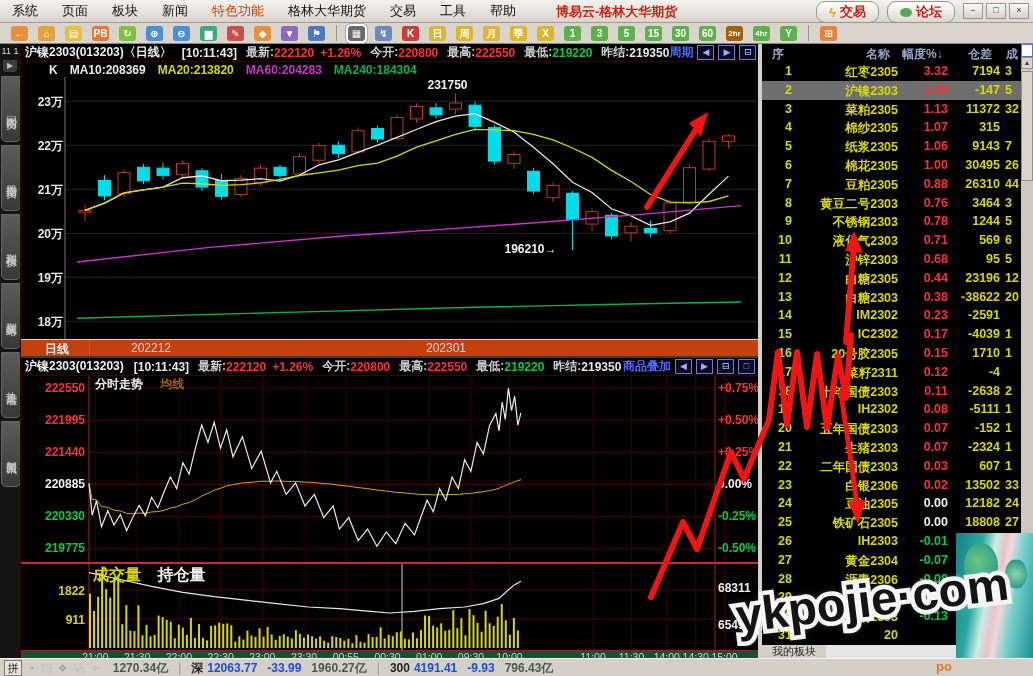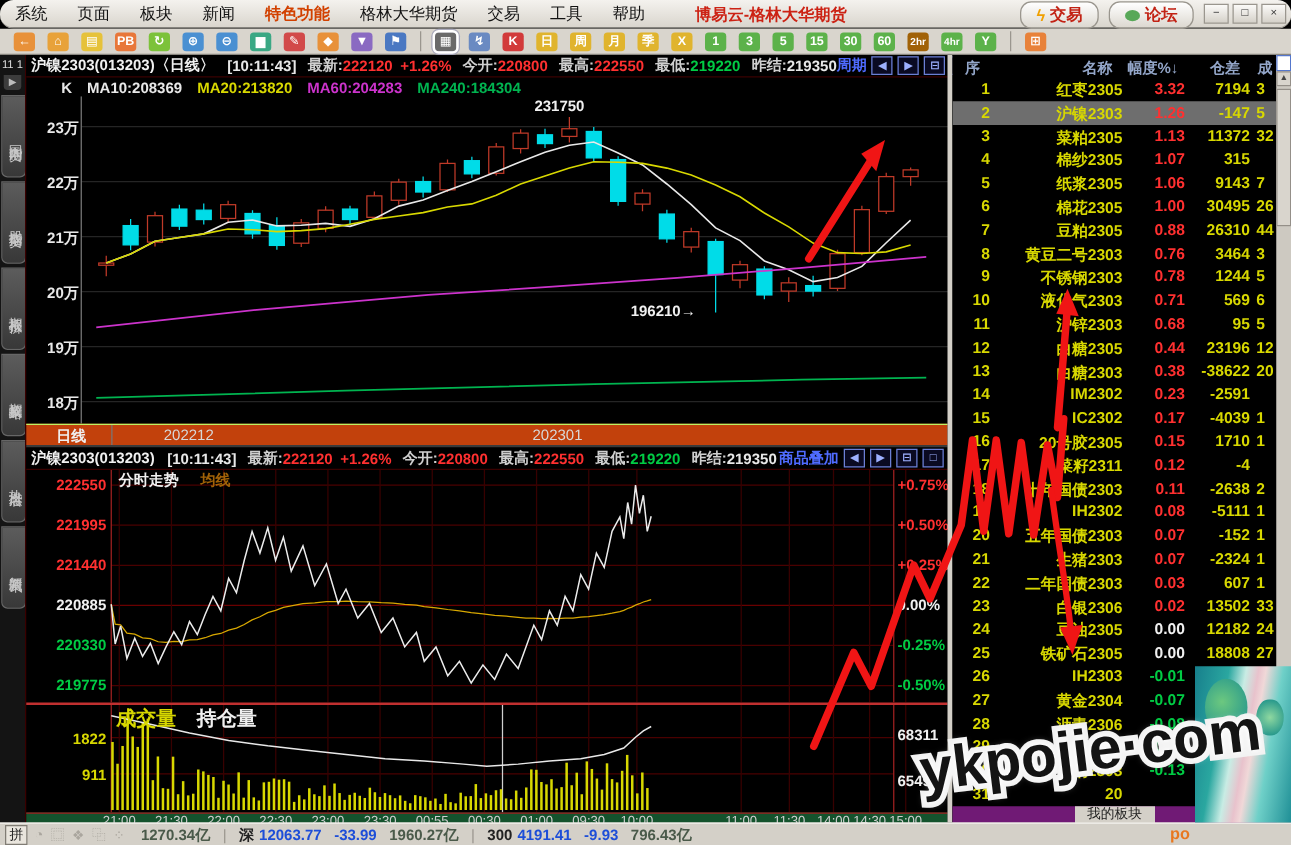--- a/index.html
+++ b/index.html
@@ -1,23 +1,23 @@
 <!DOCTYPE html>
 <html><head>
 <meta charset="utf-8">
 <style>
   html,body{margin:0;padding:0;background:#555;}
   .screen{position:relative;width:1033px;height:676px;overflow:hidden;
     font-family:"Liberation Sans","DejaVu Sans",sans-serif;background:#000;}
   
   .menubar{position:absolute;left:0;top:0;width:1033px;height:22px;
     background:linear-gradient(#f4f2ee,#d9d5cd);border-bottom:1px solid #9f9c95;
-    display:flex;align-items:center;font-size:13px;color:#111;border-radius:11px;}
+    display:flex;align-items:center;font-size:13px;color:#111;}
   .menu-item{padding:0 12px;cursor:default;}
-  .menu-item.hot{color:#d24100;font-weight:bold;}
+  .menu-item.hot{color:#d24100;}
   .win-title{position:absolute;left:556px;top:3px;color:#cc2214;font-weight:bold;font-size:13px;}
   .tbtns{position:absolute;right:78px;top:1px;display:flex;gap:8px;}
   .chrome-btn{border:1px solid #9a968e;border-radius:9px;background:linear-gradient(#ffffff,#dcd8d0);
     padding:1px 12px;font-size:13px;font-weight:bold;color:#c22214;display:flex;align-items:center;gap:4px;}
   .bolt{color:#f0a000;font-weight:bold;}
   .bubble{display:inline-block;width:12px;height:9px;background:#58a858;border-radius:50%;}
   .winctl{position:absolute;right:4px;top:3px;display:flex;gap:3px;}
   .wc{width:18px;height:14px;border:1px solid #9a968e;background:linear-gradient(#fbfaf8,#d5d1c9);
     font-size:9px;line-height:13px;text-align:center;color:#333;}
   
@@ -76,21 +76,21 @@
   .rhead{position:relative;height:18px;font-size:12px;font-weight:bold;color:#93a6c9;}
   .rhead span{position:absolute;top:2px;}
   .rrow{position:relative;height:18.8px;font-size:12.5px;font-weight:bold;}
   .rrow.selected{background:#6e6e6e;}
   .cc{position:absolute;top:2px;white-space:nowrap;}
   .c-idx{left:0;width:30px;text-align:right;color:#d8d800;}
   .c-name{left:30px;width:106px;text-align:right;color:#d8d800;}
   .c-chg{left:136px;width:50px;text-align:right;}
   .c-oi{left:186px;width:52px;text-align:right;color:#d8d800;}
   .c-vol{left:243px;width:16px;text-align:left;color:#d8d800;overflow:hidden;}
-  .rtabbar{position:absolute;left:0;top:601px;width:259px;height:16px;background:#701a75;display:flex;justify-content:center;}
+  .rtabbar{position:absolute;left:0;top:601px;width:259px;height:16px;background:#e5e5e5;display:flex;}
   .rtab{background:#d4d0c8;color:#222;font-size:11px;padding:0 10px;line-height:13px;}
   .scrollbar{position:absolute;left:259px;top:0;width:12px;height:614px;background:#cdc9c1;}
   .sb-topbox{height:13px;background:#fff;border:1px solid #5577cc;box-sizing:border-box;}
   .sb-arrow{height:12px;background:#d9d5cd;border:1px solid #948f88;box-sizing:border-box;
     font-size:7px;text-align:center;line-height:10px;color:#444;}
   .sb-thumb{height:110px;background:#d9d5cd;border:1px solid #948f88;box-sizing:border-box;margin-top:2px;}
   
   .statusbar{position:absolute;left:0;top:658px;width:1033px;height:18px;background:#d4d0c8;
     border-top:1px solid #f4f2ee;display:flex;align-items:center;font-size:12px;z-index:30;}
   .ime{width:16px;height:14px;border:1px solid #807c74;margin:0 3px 0 4px;background:#e9e5dd;

